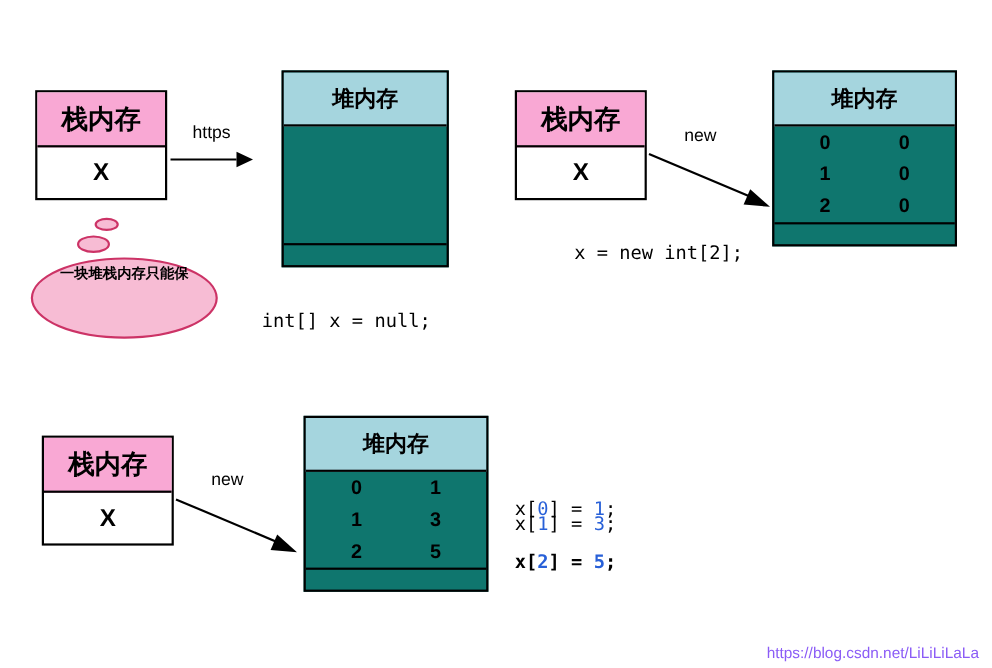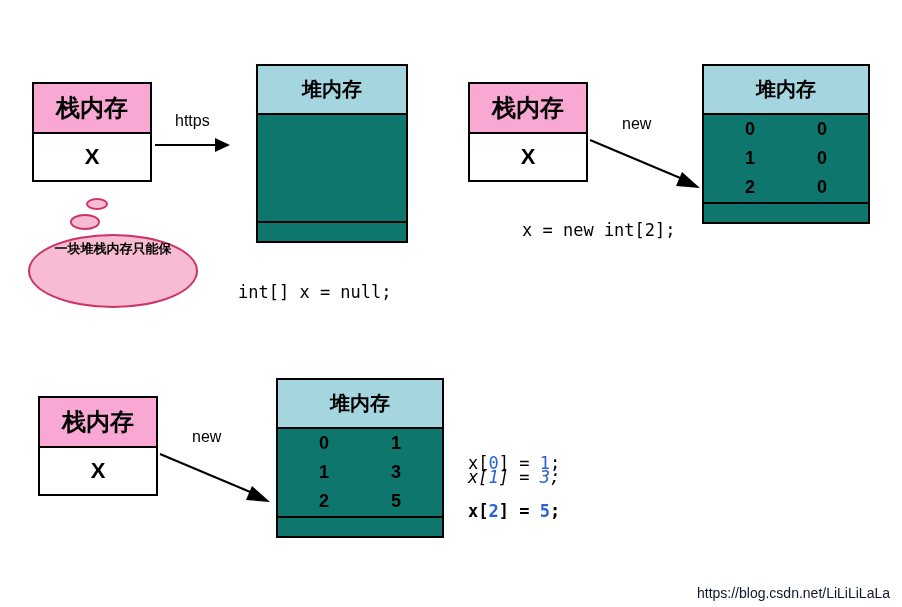--- a/index.html
+++ b/index.html
@@ -88,21 +88,21 @@
     position: absolute;
     font-family: Consolas, monospace;
     font-size: 17px;
     color: #000;
   }
   .kw-num { color: #2860d8; }
   .watermark {
     position: absolute;
     right: 12px;
     bottom: 6px;
-    color: #0f172a;
+    color: #8b5cf6;
     font-size: 14px;
     font-family: Arial, sans-serif;
   }
   svg.arrow-svg { position: absolute; overflow: visible; }
 </style>
 </head>
 <body>
 
 <div class="stack-box" style="left:32px; top:82px; width:120px;">
   <div class="stack-head">栈内存</div>
@@ -187,20 +187,20 @@
       <span>2</span>
       <span>5</span>
     </div>
   </div>
   <div class="heap-foot"></div>
 </div>
 
 <div class="code-line" style="left:468px; top:453px;">
   <span>x[</span><span class="kw-num">0</span><span>] = </span><span class="kw-num">1</span><span>;</span>
 </div>
-<div class="code-line" style="left:468px; top:467px;font-style:italic;">
+<div class="code-line" style="left:468px; top:467px;">
   <span>x[</span><span class="kw-num">1</span><span>] = </span><span class="kw-num">3</span><span>;</span>
 </div>
 <div class="code-line" style="left:468px; top:501px;font-weight:bold;">
   <span>x[</span><span class="kw-num">2</span><span>] = </span><span class="kw-num">5</span><span>;</span>
 </div>
 
 <div class="watermark">https://blog.csdn.net/LiLiLiLaLa</div>
 
 </body></html>

